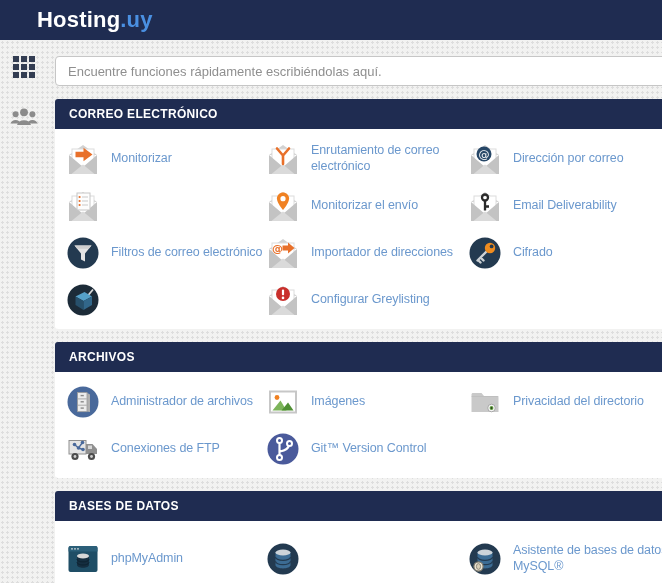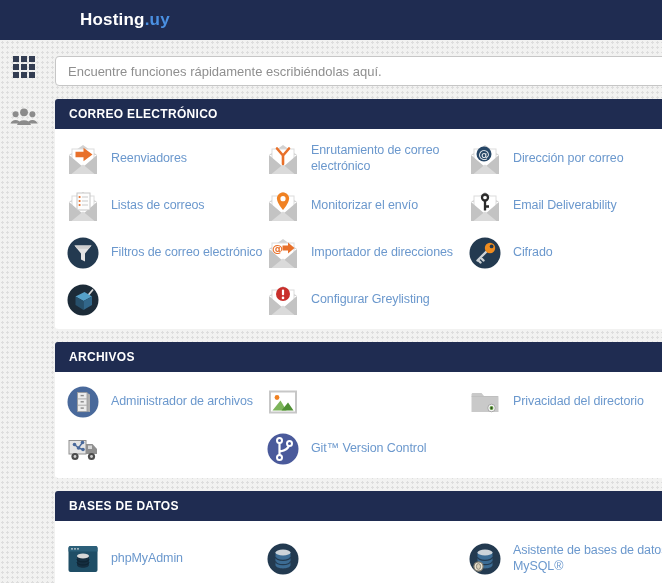--- a/index.html
+++ b/index.html
@@ -8,21 +8,21 @@
   .screen {
     position: relative; width: 662px; height: 583px; overflow: hidden;
     background-color: #f2f2f1;
     background-image: radial-gradient(circle, #dddddd 1px, transparent 1.2px);
     background-size: 5px 5px;
   }
   .topbar {
     height: 40px; background: #1f2c51; display: flex; align-items: center;
     padding-left: 37px;
   }
-  .brand { font-size: 17px; font-weight: bold; color: #ffffff; letter-spacing: .2px; margin-left: 43px; }
+  .brand { font-size: 22px; font-weight: bold; color: #ffffff; letter-spacing: .2px; }
   .brand .suffix { color: #4a90e2; }
   .layout { display: flex; }
   .sidebar {
     width: 48px; padding-top: 14px; display: flex; flex-direction: column;
     align-items: center; gap: 24px; flex: 0 0 48px;
   }
   .side-btn { width: 28px; height: 26px; display:flex; align-items:center; justify-content:center; cursor: pointer; }
   .main { flex: 1; padding: 16px 0 0 7px; }
   .search-input {
     width: 640px; height: 30px; border: 1px solid #c6c6c6; border-radius: 4px;
@@ -95,21 +95,21 @@
     <div class="card-body">
 
   <div class="item">
     <span class="icon"><svg width="36" height="36" viewBox="0 0 36 36">
                     <polygon points="4,14 18,4 32,14" fill="#d2d2d2"></polygon>
                     <rect x="7" y="8" width="22" height="17" fill="#fff" stroke="#dcdcdc"></rect>
                     <polygon points="4,14 18,26 32,14 32,33 4,33" fill="#c3c3c3"></polygon>
                     <polygon points="6.5,33 18,23.5 29.5,33" fill="#dadada"></polygon>
                     <path d="M10.5 10.8h8V6.8l9 6.7-9 6.7v-4h-8z" fill="#e8702a"></path>
                   </svg></span>
-    <a>Reenviadores</a>
+    <a>Monitorizar</a>
   </div>
 
   <div class="item">
     <span class="icon"><svg width="36" height="36" viewBox="0 0 36 36">
                     <polygon points="4,14 18,4 32,14" fill="#d2d2d2"></polygon>
                     <rect x="7" y="8" width="22" height="17" fill="#fff" stroke="#dcdcdc"></rect>
                     <polygon points="4,14 18,26 32,14 32,33 4,33" fill="#c3c3c3"></polygon>
                     <polygon points="6.5,33 18,23.5 29.5,33" fill="#dadada"></polygon>
                     <path d="M18 23V14.5M18 14.5L12 7.5M18 14.5l6-7" stroke="#e8702a" stroke-width="2.6" fill="none" stroke-linecap="round"></path>
                   </svg></span>
@@ -133,21 +133,20 @@
                     <polygon points="4,14 18,4 32,14" fill="#d2d2d2"></polygon>
                     <rect x="7" y="8" width="22" height="17" fill="#fff" stroke="#dcdcdc"></rect>
                     <polygon points="4,14 18,26 32,14 32,33 4,33" fill="#c3c3c3"></polygon>
                     <polygon points="6.5,33 18,23.5 29.5,33" fill="#dadada"></polygon>
                     <rect x="12" y="5" width="13" height="17" fill="#fdfdfd" stroke="#c5c5c5"></rect>
                     <circle cx="14.6" cy="9" r="1.1" fill="#e8702a"></circle>
                     <circle cx="14.6" cy="13" r="1.1" fill="#e8702a"></circle>
                     <circle cx="14.6" cy="17" r="1.1" fill="#e8702a"></circle>
                     <path d="M17 9h6M17 13h6M17 17h6" stroke="#c9c9c9" stroke-width="1.2"></path>
                   </svg></span>
-    <a>Listas de correos</a>
   </div>
 
   <div class="item">
     <span class="icon"><svg width="36" height="36" viewBox="0 0 36 36">
                     <polygon points="4,14 18,4 32,14" fill="#d2d2d2"></polygon>
                     <rect x="7" y="8" width="22" height="17" fill="#fff" stroke="#dcdcdc"></rect>
                     <polygon points="4,14 18,26 32,14 32,33 4,33" fill="#c3c3c3"></polygon>
                     <polygon points="6.5,33 18,23.5 29.5,33" fill="#dadada"></polygon>
                     <path d="M18 4.5c-3.4 0-6.1 2.7-6.1 6 0 4.5 6.1 11.5 6.1 11.5s6.1-7 6.1-11.5c0-3.3-2.7-6-6.1-6z" fill="#f08122"></path>
                     <circle cx="18" cy="10.7" r="2.6" fill="#fff"></circle>
@@ -241,20 +240,21 @@
     <a>Administrador de archivos</a>
   </div>
 
   <div class="item">
     <span class="icon"><svg width="36" height="36" viewBox="0 0 36 36">
                     <rect x="5" y="7.5" width="26" height="21" fill="#fff" stroke="#c7c7c7" stroke-width="2"></rect>
                     <circle cx="12" cy="13.5" r="2.4" fill="#f08122"></circle>
                     <polygon points="7.5,26.5 15.5,16.5 21.5,26.5" fill="#7cb45a"></polygon>
                     <polygon points="16.5,26.5 23,18.5 28.5,26.5" fill="#4f8f33"></polygon>
                   </svg></span>
+    <a>Imágenes</a>
   </div>
 
   <div class="item">
     <span class="icon"><svg width="36" height="36" viewBox="0 0 36 36">
                     <path d="M4.5 28V10.5c0-.8.6-1.5 1.5-1.5h8.5l2.5 3h13c.8 0 1.5.7 1.5 1.5V28z" fill="#c9c9c9"></path>
                     <path d="M4.5 13h27v-0.5H4.5z" fill="#b5b5b5"></path>
                     <circle cx="24.5" cy="24" r="3.8" fill="#f4f4f4" stroke="#a8a8a8"></circle>
                     <circle cx="24.5" cy="24" r="1.9" fill="#5d9c3a"></circle>
                     <circle cx="24.5" cy="24" r=".8" fill="#1d1d1d"></circle>
                   </svg></span>
@@ -270,20 +270,21 @@
                     <circle cx="10" cy="25.5" r="3.6" fill="#4c4c4c"></circle>
                     <circle cx="10" cy="25.5" r="1.4" fill="#cfcfcf"></circle>
                     <circle cx="26.5" cy="25.5" r="3.6" fill="#4c4c4c"></circle>
                     <circle cx="26.5" cy="25.5" r="1.4" fill="#cfcfcf"></circle>
                     <path d="M9.5 13.5l4 3.5 4-5.5M13.5 17l4.5 1.5" stroke="#49699b" stroke-width="1.4" fill="none"></path>
                     <circle cx="9.5" cy="13.5" r="1.8" fill="#49699b"></circle>
                     <circle cx="13.5" cy="17" r="1.8" fill="#49699b"></circle>
                     <circle cx="17.5" cy="11.5" r="1.8" fill="#49699b"></circle>
                     <circle cx="18" cy="18.5" r="1.8" fill="#49699b"></circle>
                   </svg></span>
+    <a>Conexiones de FTP</a>
   </div>
 
   <div class="item">
     <span class="icon"><svg width="36" height="36" viewBox="0 0 36 36">
                     <circle cx="18" cy="18" r="15.5" fill="#4a5a9b"></circle>
                     <path d="M14.5 11v14M15 20.5c5.5-1 8.5-3.2 9-6.5" stroke="#fff" stroke-width="2.2" fill="none"></path>
                     <circle cx="14.5" cy="9.5" r="2.5" fill="#4a5a9b" stroke="#fff" stroke-width="2"></circle>
                     <circle cx="14.5" cy="26.5" r="2.5" fill="#4a5a9b" stroke="#fff" stroke-width="2"></circle>
                     <circle cx="24.5" cy="12.5" r="2.5" fill="#4a5a9b" stroke="#fff" stroke-width="2"></circle>
                   </svg></span>

